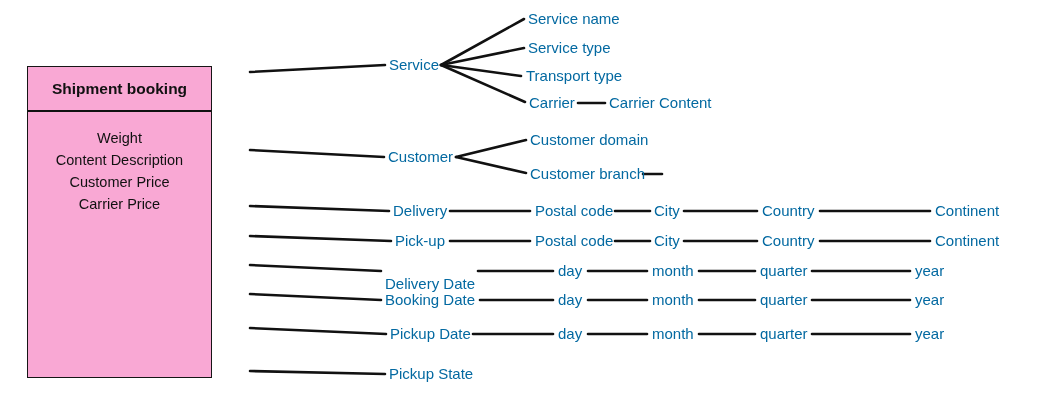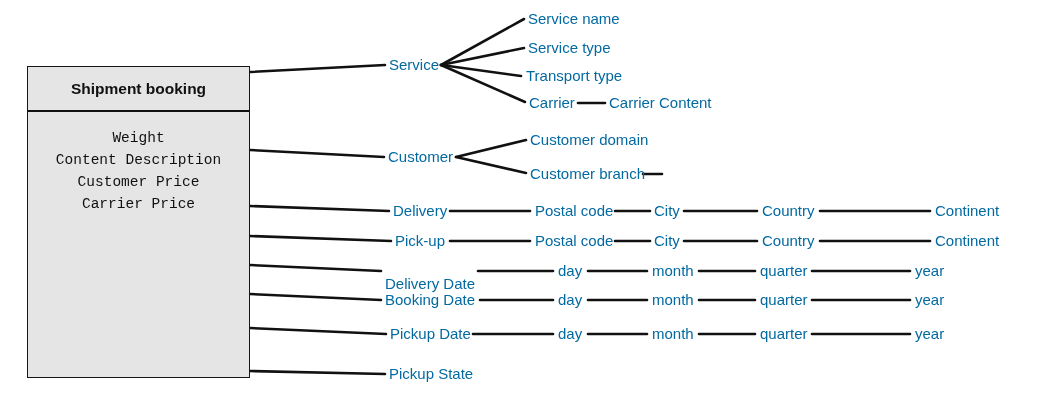--- a/index.html
+++ b/index.html
@@ -19,40 +19,39 @@
     position: absolute;
     left: 0;
     top: 0;
     width: 1048px;
     height: 412px;
   }
   .entity-box {
     position: absolute;
     left: 27px;
     top: 66px;
-    width: 223px;
+    width: 185px;
     height: 312px;
     border: 1.5px solid #161616;
     box-sizing: border-box;
-    background: #e5e5e5;
+    background: #f9a8d4;
   }
   .entity-header {
     height: 43px;
     display: flex;
     align-items: center;
     justify-content: center;
     font-size: 15.5px;
     font-weight: bold;
     color: #111111;
     border-bottom: 2.5px solid #111111;
   }
   .entity-body {
     padding-top: 15px;
     text-align: center;
-    font-family: Liberation Mono, monospace;
   }
   .attr {
     font-size: 14.5px;
     line-height: 22px;
     color: #111111;
   }
   .node {
     position: absolute;
     font-size: 15px;
     line-height: 18px;

